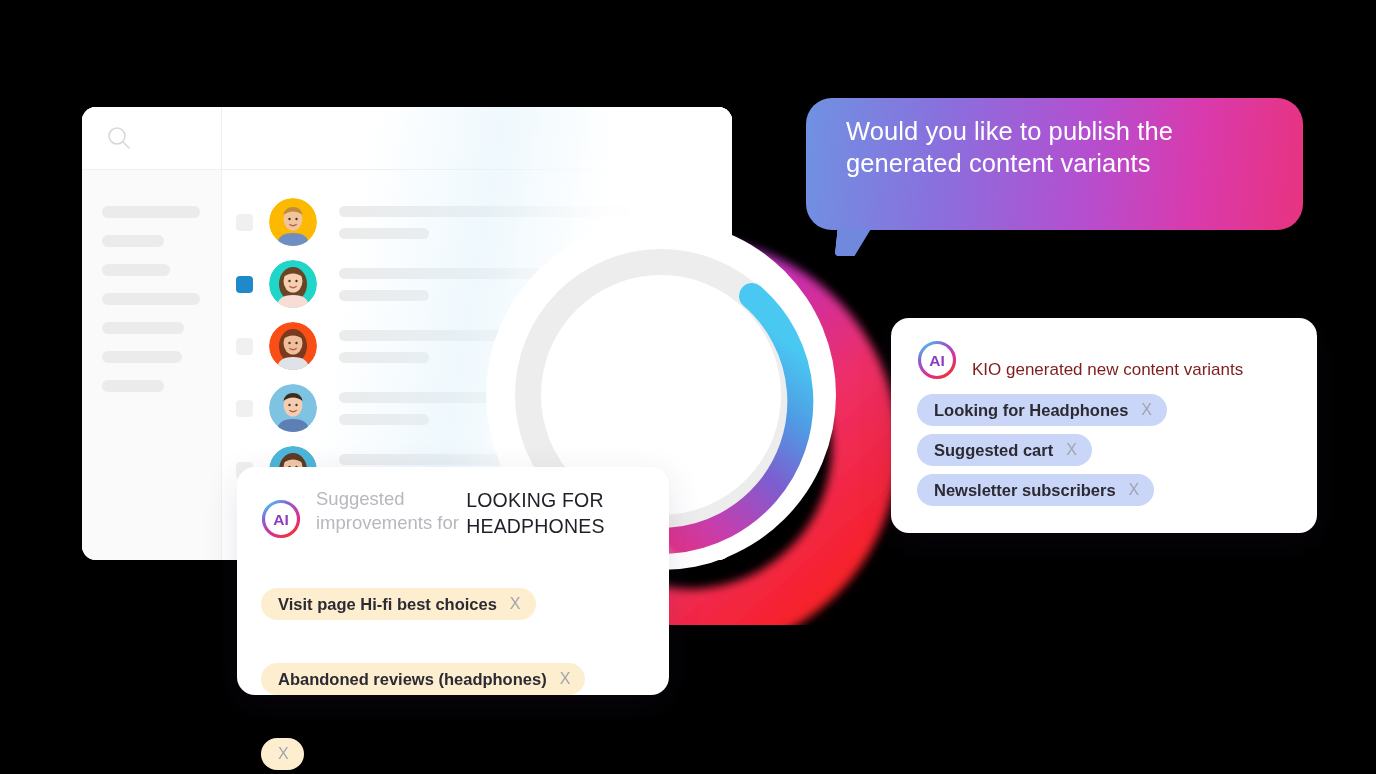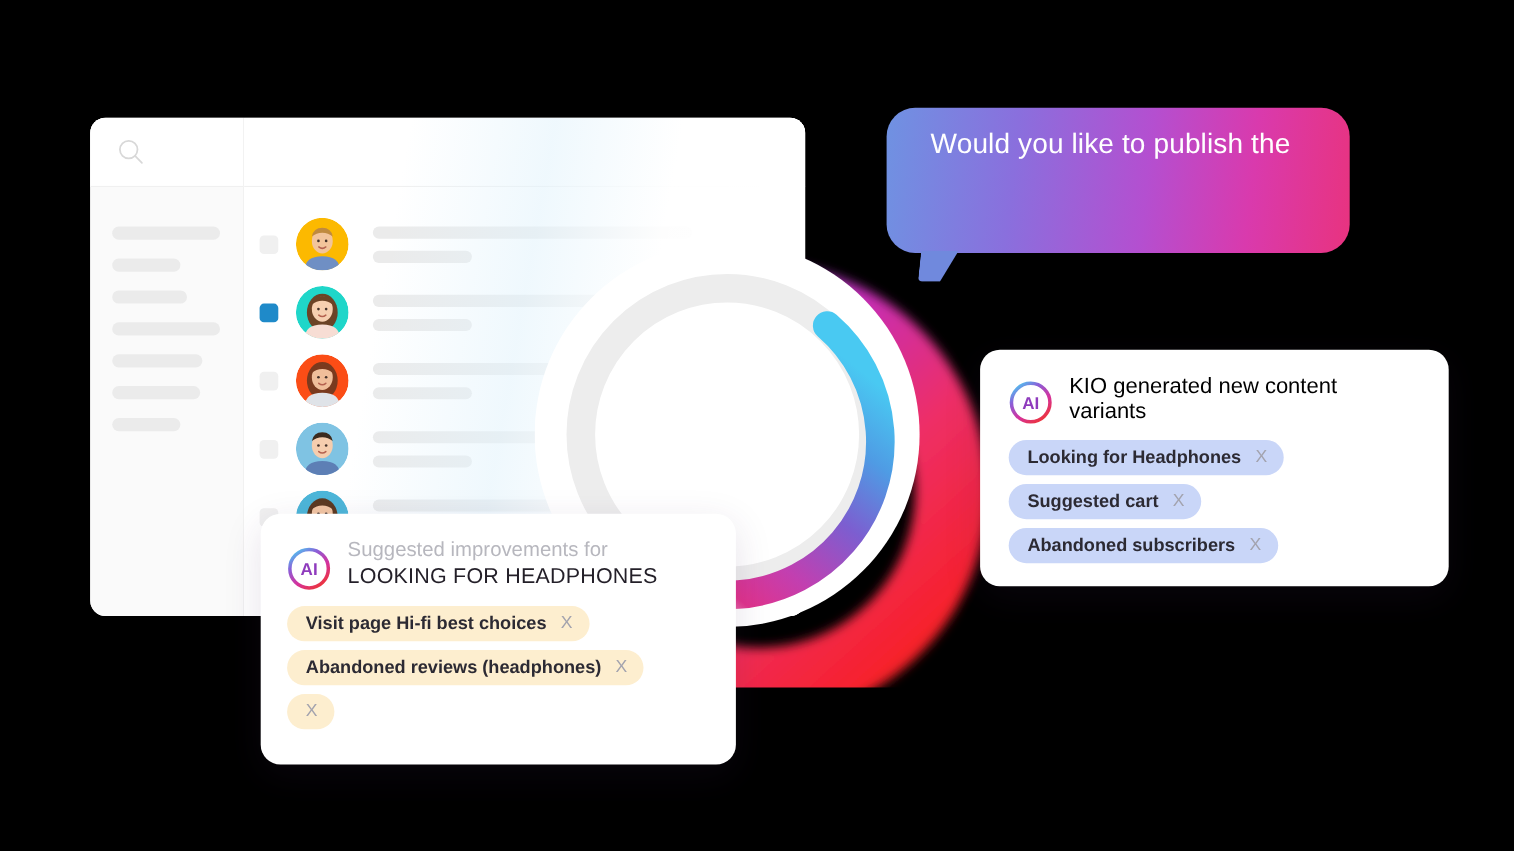--- a/index.html
+++ b/index.html
@@ -72,21 +72,21 @@
       rgba(255,255,255,1) 86%);
   }
 
   
   .ring-wrap { position: absolute; left: 486px; top: 165px; width: 420px; height: 460px; z-index: 20; }
   .ring-wrap svg { display: block; }
 
   
   .speech-bubble {
     position: absolute; left: 806px; top: 98px;
-    width: 421px; height: 132px;
+    width: 497px; height: 132px;
     border-radius: 26px;
     background: linear-gradient(96deg, #6f92e2 0%, #8a6fdd 28%, #b44fd0 56%, #d93aad 78%, #e8337f 100%);
     z-index: 30;
     padding: 18px 28px 0 40px;
   }
   .speech-bubble .bubble-text {
     color: #ffffff; font-size: 25.5px; line-height: 31.5px;
     font-weight: 400; letter-spacing: 0.1px;
   }
   .bubble-tail {
@@ -105,35 +105,35 @@
     position: absolute; background: #ffffff;
     border-radius: 18px;
     box-shadow: 0 10px 34px rgba(70,40,90,0.13);
   }
   .card-variants { left: 891px; top: 318px; width: 426px; height: 215px; z-index: 30; padding: 22px 26px; }
   .card-improve  { left: 237px; top: 467px; width: 432px; height: 228px; z-index: 25; padding: 20px 24px; }
 
   .card-head { display: flex; align-items: flex-end; gap: 15px; }
   .ai-badge { width: 40px; height: 40px; flex: 0 0 auto; }
   .ai-badge svg { display: block; }
-  .card-head-text { display: flex; flex-direction: column; }
+  .card-head-text { display: flex; flex-direction: row; }
   .card-sub { font-size: 18.5px; color: #b7b7be; line-height: 24px; font-weight: 400; }
   .card-title-caps { font-size: 19.5px; color: #231f28; line-height: 26px; font-weight: 400; letter-spacing: 0.2px; }
-  .card-head-single { font-size: 20px; color: #000000; font-weight: 400; }
+  .card-head-single { font-size: 17px; color: #7f1d1d; font-weight: 400; }
 
   .tag-list { margin-top: 14px; }
   .tag {
     display: inline-flex; align-items: center; gap: 13px;
     height: 32px; padding: 0 15px 0 17px;
     border-radius: 16px; margin-bottom: 8px;
     font-size: 16.5px; font-weight: 700; color: #2c2a33;
     white-space: nowrap;
   }
   .tag.blue   { background: #c9d6f8; }
-  .tag.yellow { background: #fdeecf; }
+  .tag.yellow { background: #fdeecf; margin-top: 35px; }
   .tag-x { font-size: 16px; font-weight: 400; color: #a3a3ae; }
   .tag-row { display: block; }
 </style>
 </head>
 <body>
 
 <div id="stage">
 
   <div class="ring-wrap" style="z-index:5;">
     <svg width="420" height="460" viewBox="0 0 420 460" aria-hidden="true">
@@ -299,20 +299,21 @@
 
       <circle cx="175" cy="230" r="118" fill="#ffffff"></circle>
 
       <path d="M 266 131 A 133 133 0 1 1 84 342" fill="none" stroke="url(#arcGrad)" stroke-width="26" stroke-linecap="round"></path>
     </svg>
   </div>
 
   <div class="speech-bubble">
     <div class="bubble-text" id="bubble-text">
         <div>Would you like to publish the</div>
+        <div>generated content variants</div>
       </div>
     <div class="bubble-tail"></div>
   </div>
 
   <div class="card card-variants">
     <div class="card-head">
       <span class="ai-badge">
         <svg width="40" height="40" viewBox="0 0 40 40">
           <defs>
             <linearGradient id="aiGradA" x1="0.15" y1="0" x2="0.85" y2="1">
@@ -331,21 +332,21 @@
     <div class="tag-list" id="variant-tags">
         <div class="tag-row"><span class="tag blue">
             <span>Looking for Headphones</span>
             <span class="tag-x">X</span>
           </span></div>
         <div class="tag-row"><span class="tag blue">
             <span>Suggested cart</span>
             <span class="tag-x">X</span>
           </span></div>
         <div class="tag-row"><span class="tag blue">
-            <span>Abandoned subscribers</span>
+            <span>Newsletter subscribers</span>
             <span class="tag-x">X</span>
           </span></div>
       </div>
   </div>
 
   <div class="card card-improve">
     <div class="card-head">
       <span class="ai-badge">
         <svg width="40" height="40" viewBox="0 0 40 40">
           <defs>

